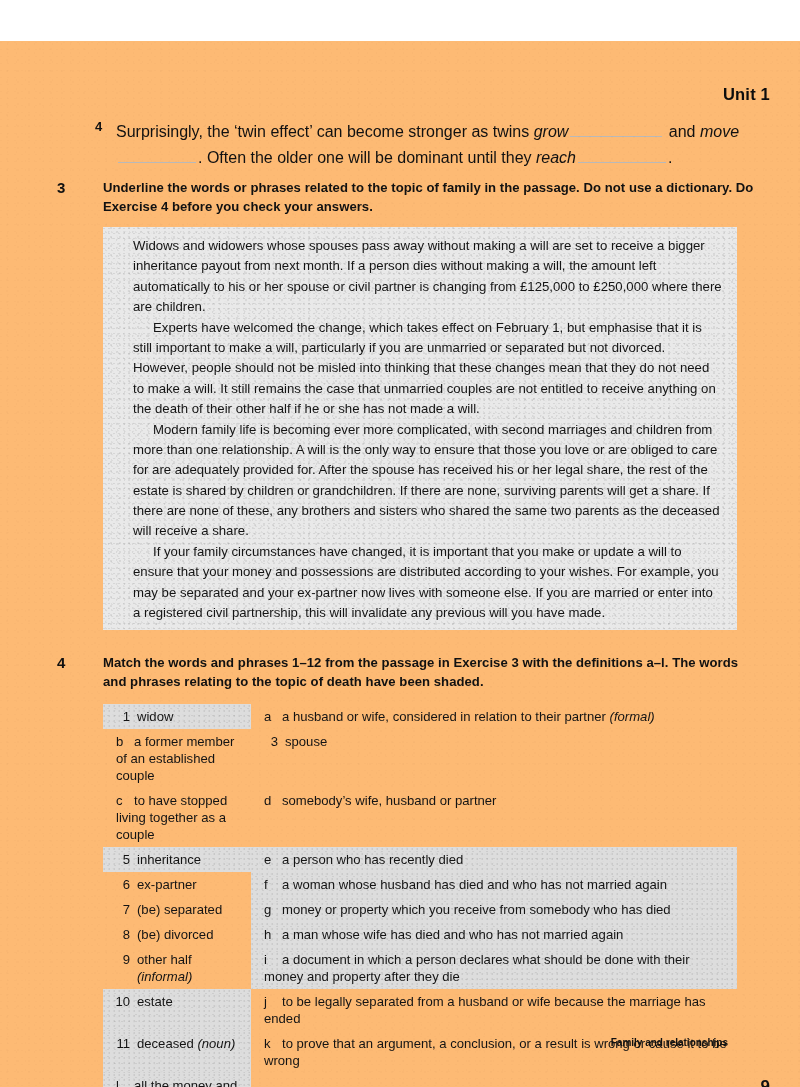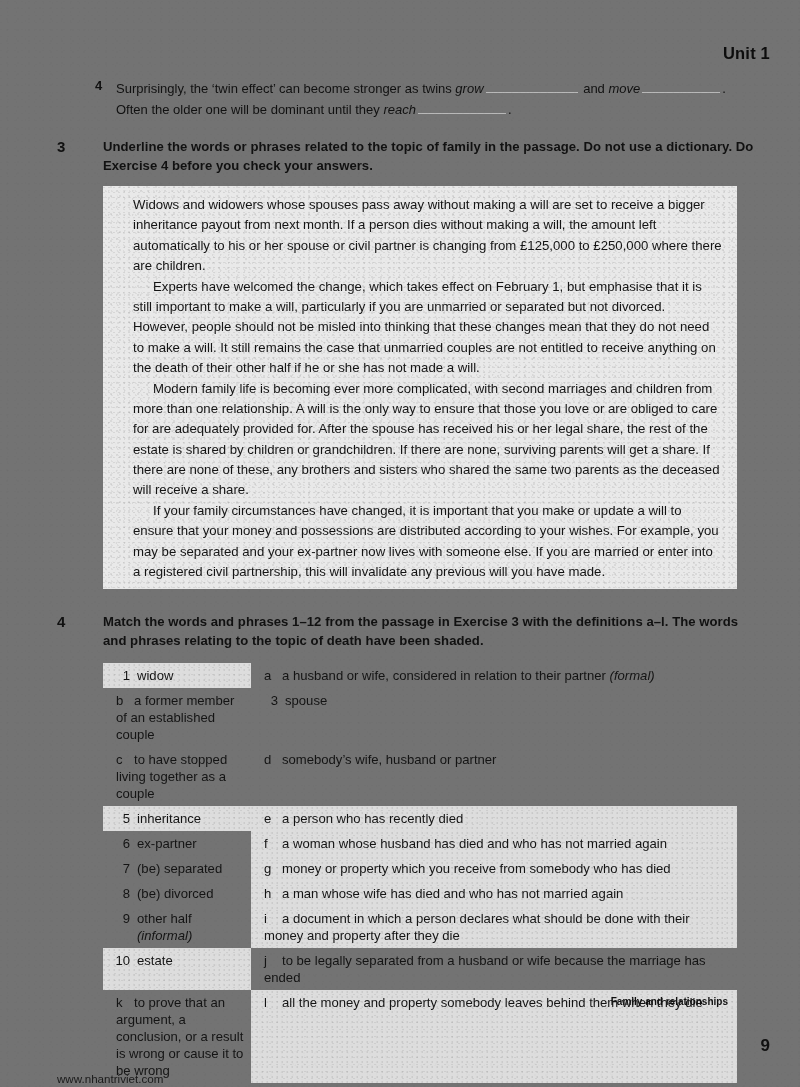--- a/index.html
+++ b/index.html
@@ -14,21 +14,22 @@
     position: relative;
     font-family: "Liberation Sans", sans-serif;
     color: #111111;
     overflow: hidden;
   }
 
   
   .page {
     position: absolute;
     inset: 0;
-    background: #737373;
+    background: #fdba74;
+    margin-top: 41px;
   }
 
   
   .page::after {
     content: "";
     position: absolute;
     inset: 0;
     pointer-events: none;
     background-image:
       radial-gradient(circle at 12% 22%, rgba(0,0,0,.020) 0 1px, transparent 1px),
@@ -84,21 +85,21 @@
   }
   .cont4 .q-num {
     position: absolute;
     left: 0;
     top: 0;
     font-size: 13px;
     font-weight: 700;
   }
   .cont4 .q-text {
     margin-left: 21px;
-    font-size: 13px;
+    font-size: 16px;
     line-height: 1.62;
     color: #111;
   }
   .q-text i { font-style: italic; }
 
   .blank {
     display: inline-block;
     border-bottom: 1px solid #b9b9b9;
     vertical-align: baseline;
     margin: 0 2px;
@@ -290,20 +291,21 @@
         <div class="cellL"><span class="key">6</span><span class="txt">ex-partner</span></div>
         <div class="cellR shaded"><span class="keyR">f</span><span class="txt">a woman whose husband has died and who has not married again</span></div>
         <div class="cellL"><span class="key">7</span><span class="txt">(be) separated</span></div>
         <div class="cellR shaded"><span class="keyR">g</span><span class="txt">money or property which you receive from somebody who has died</span></div>
         <div class="cellL"><span class="key">8</span><span class="txt">(be) divorced</span></div>
         <div class="cellR shaded"><span class="keyR">h</span><span class="txt">a man whose wife has died and who has not married again</span></div>
         <div class="cellL"><span class="key">9</span><span class="txt">other half</span><span class="sub"><i>(informal)</i></span></div>
         <div class="cellR shaded"><span class="keyR">i</span><span class="txt">a document in which a person declares what should be done with their money and property after they die</span></div>
         <div class="cellL shaded"><span class="key">10</span><span class="txt">estate</span></div>
         <div class="cellR"><span class="keyR">j</span><span class="txt">to be legally separated from a husband or wife because the marriage has ended</span></div>
+        <div class="cellL shaded"><span class="key">11</span><span class="txt">deceased <i>(noun)</i></span></div>
         <div class="cellR"><span class="keyR">k</span><span class="txt">to prove that an argument, a conclusion, or a result is wrong or cause it to be wrong</span></div>
         <div class="cellR shaded"><span class="keyR">l</span><span class="txt">all the money and property somebody leaves behind them when they die</span></div>
       </div>
   </div>
 
   <div class="footer-url">www.nhantriviet.com</div>
   <div class="footer-chapter">Family and relationships</div>
   <div class="footer-page">9</div>
 
 </div>

